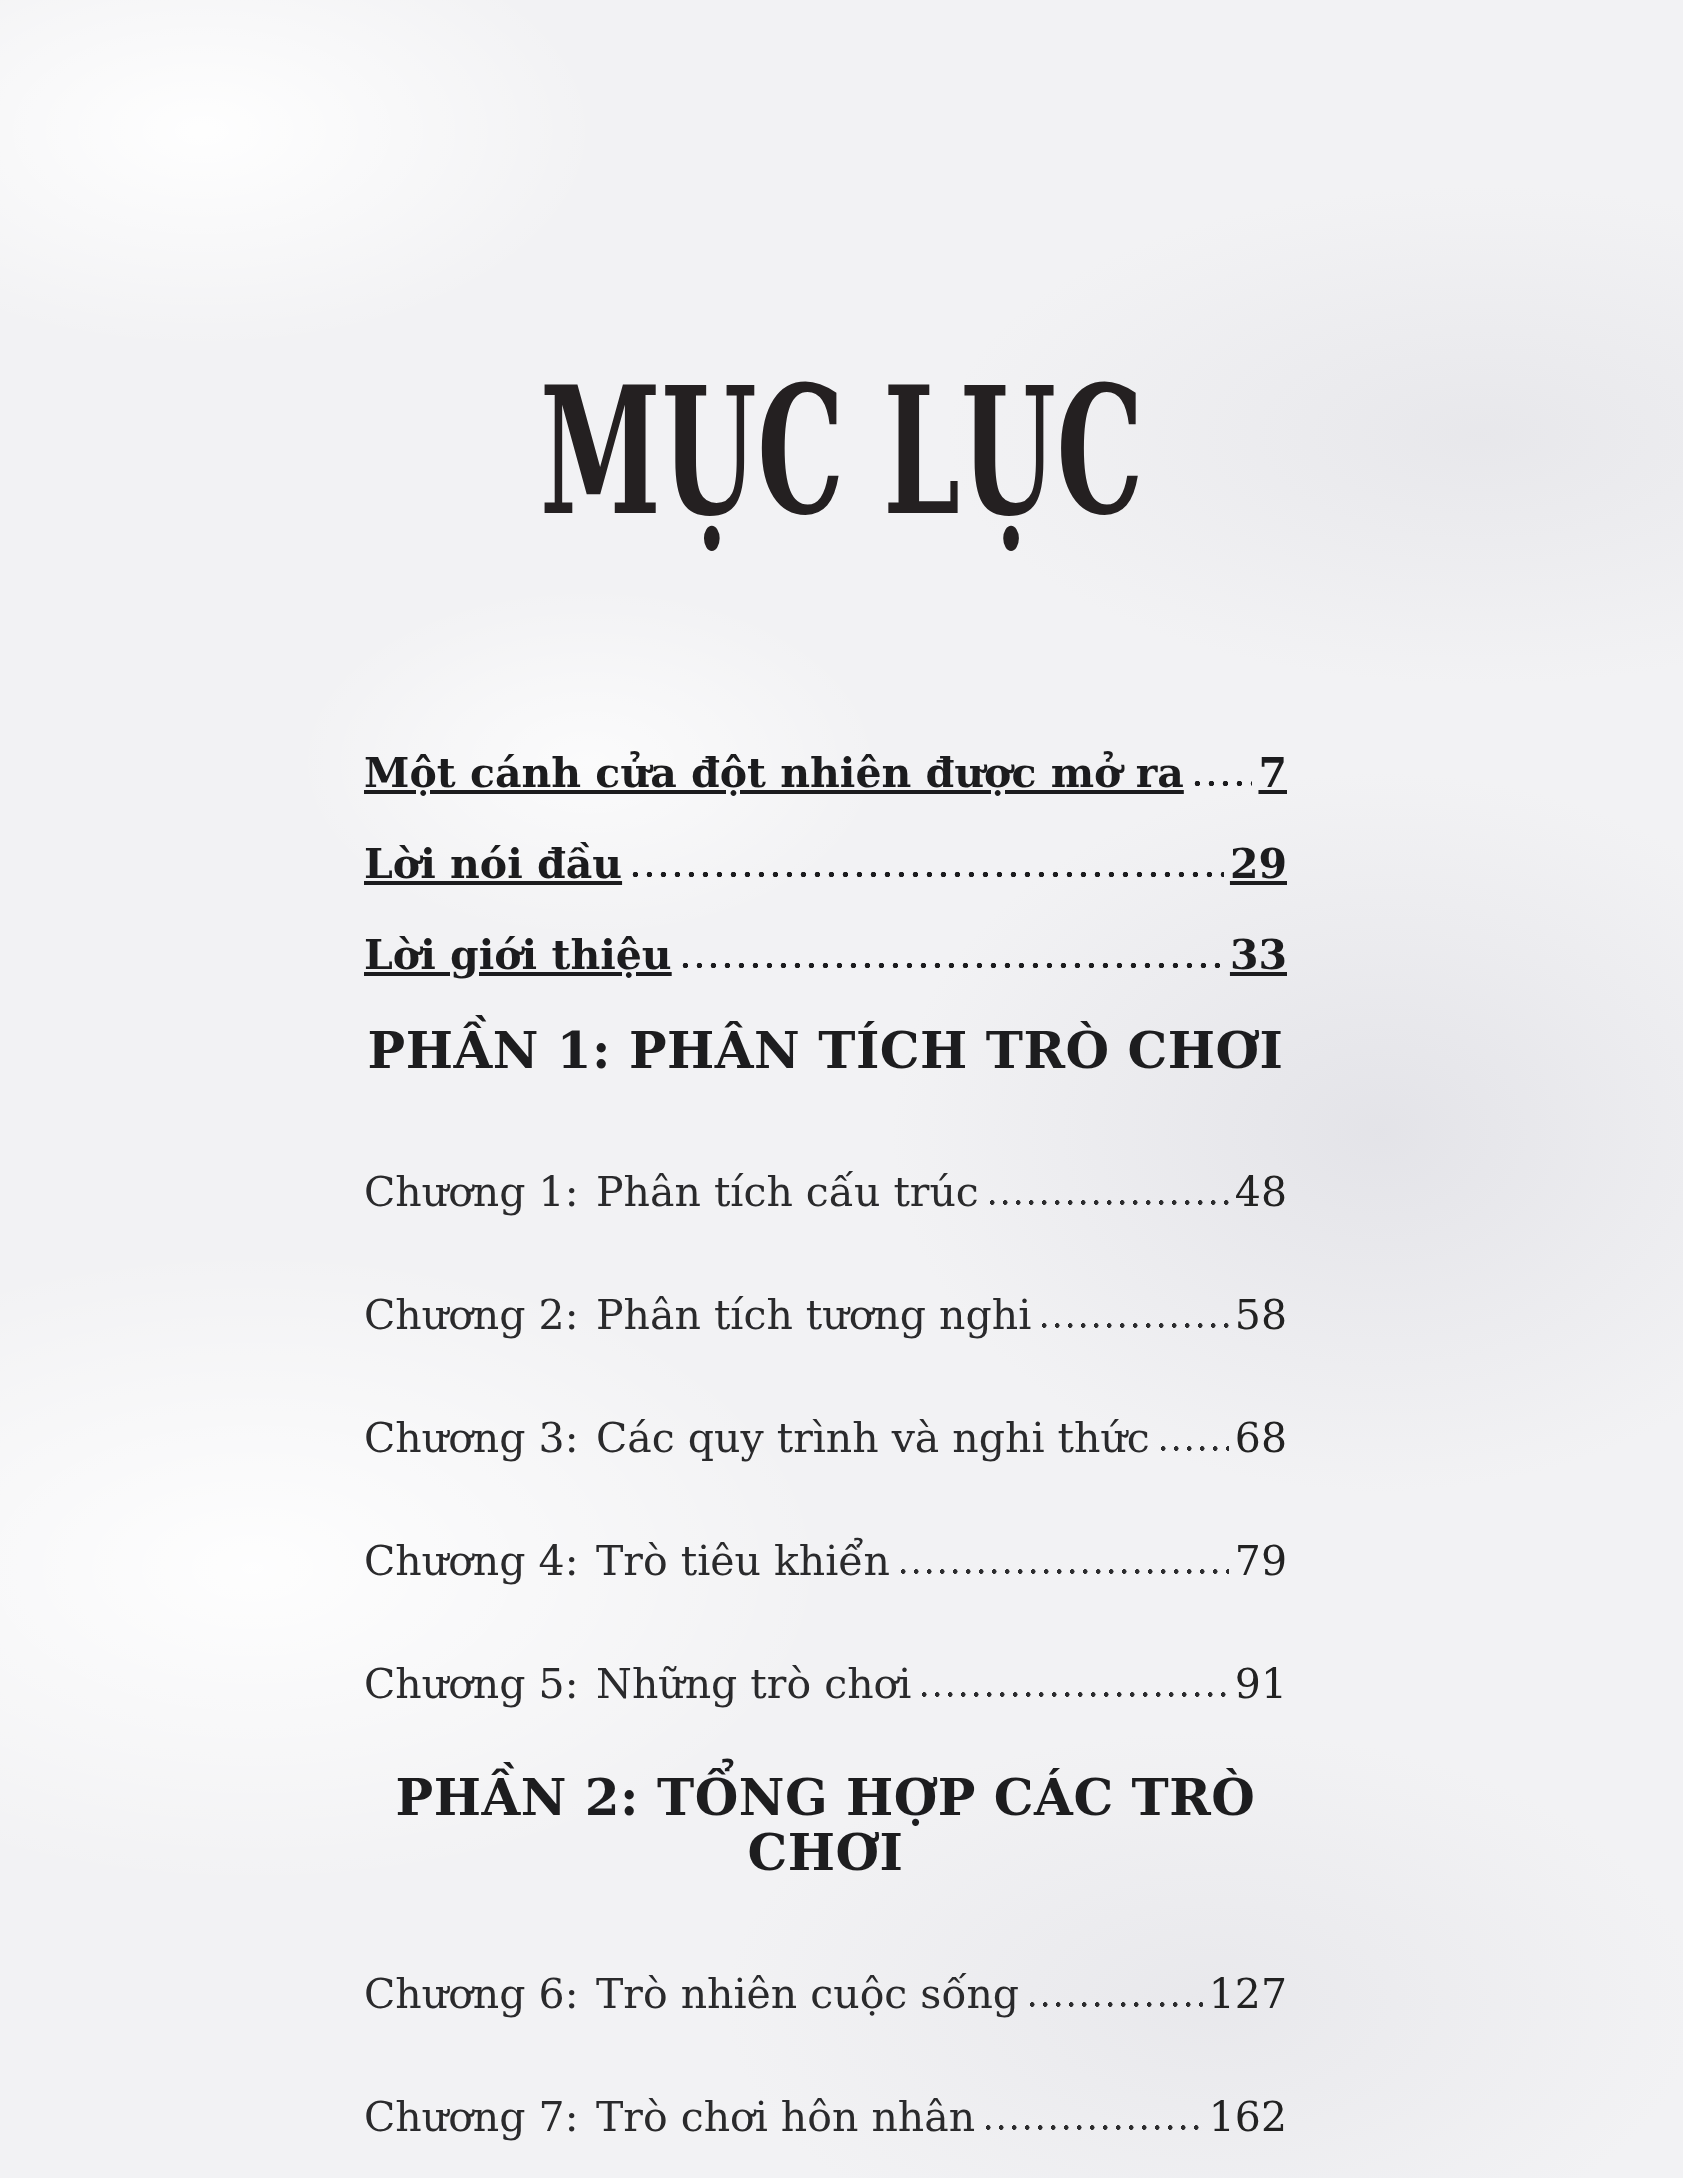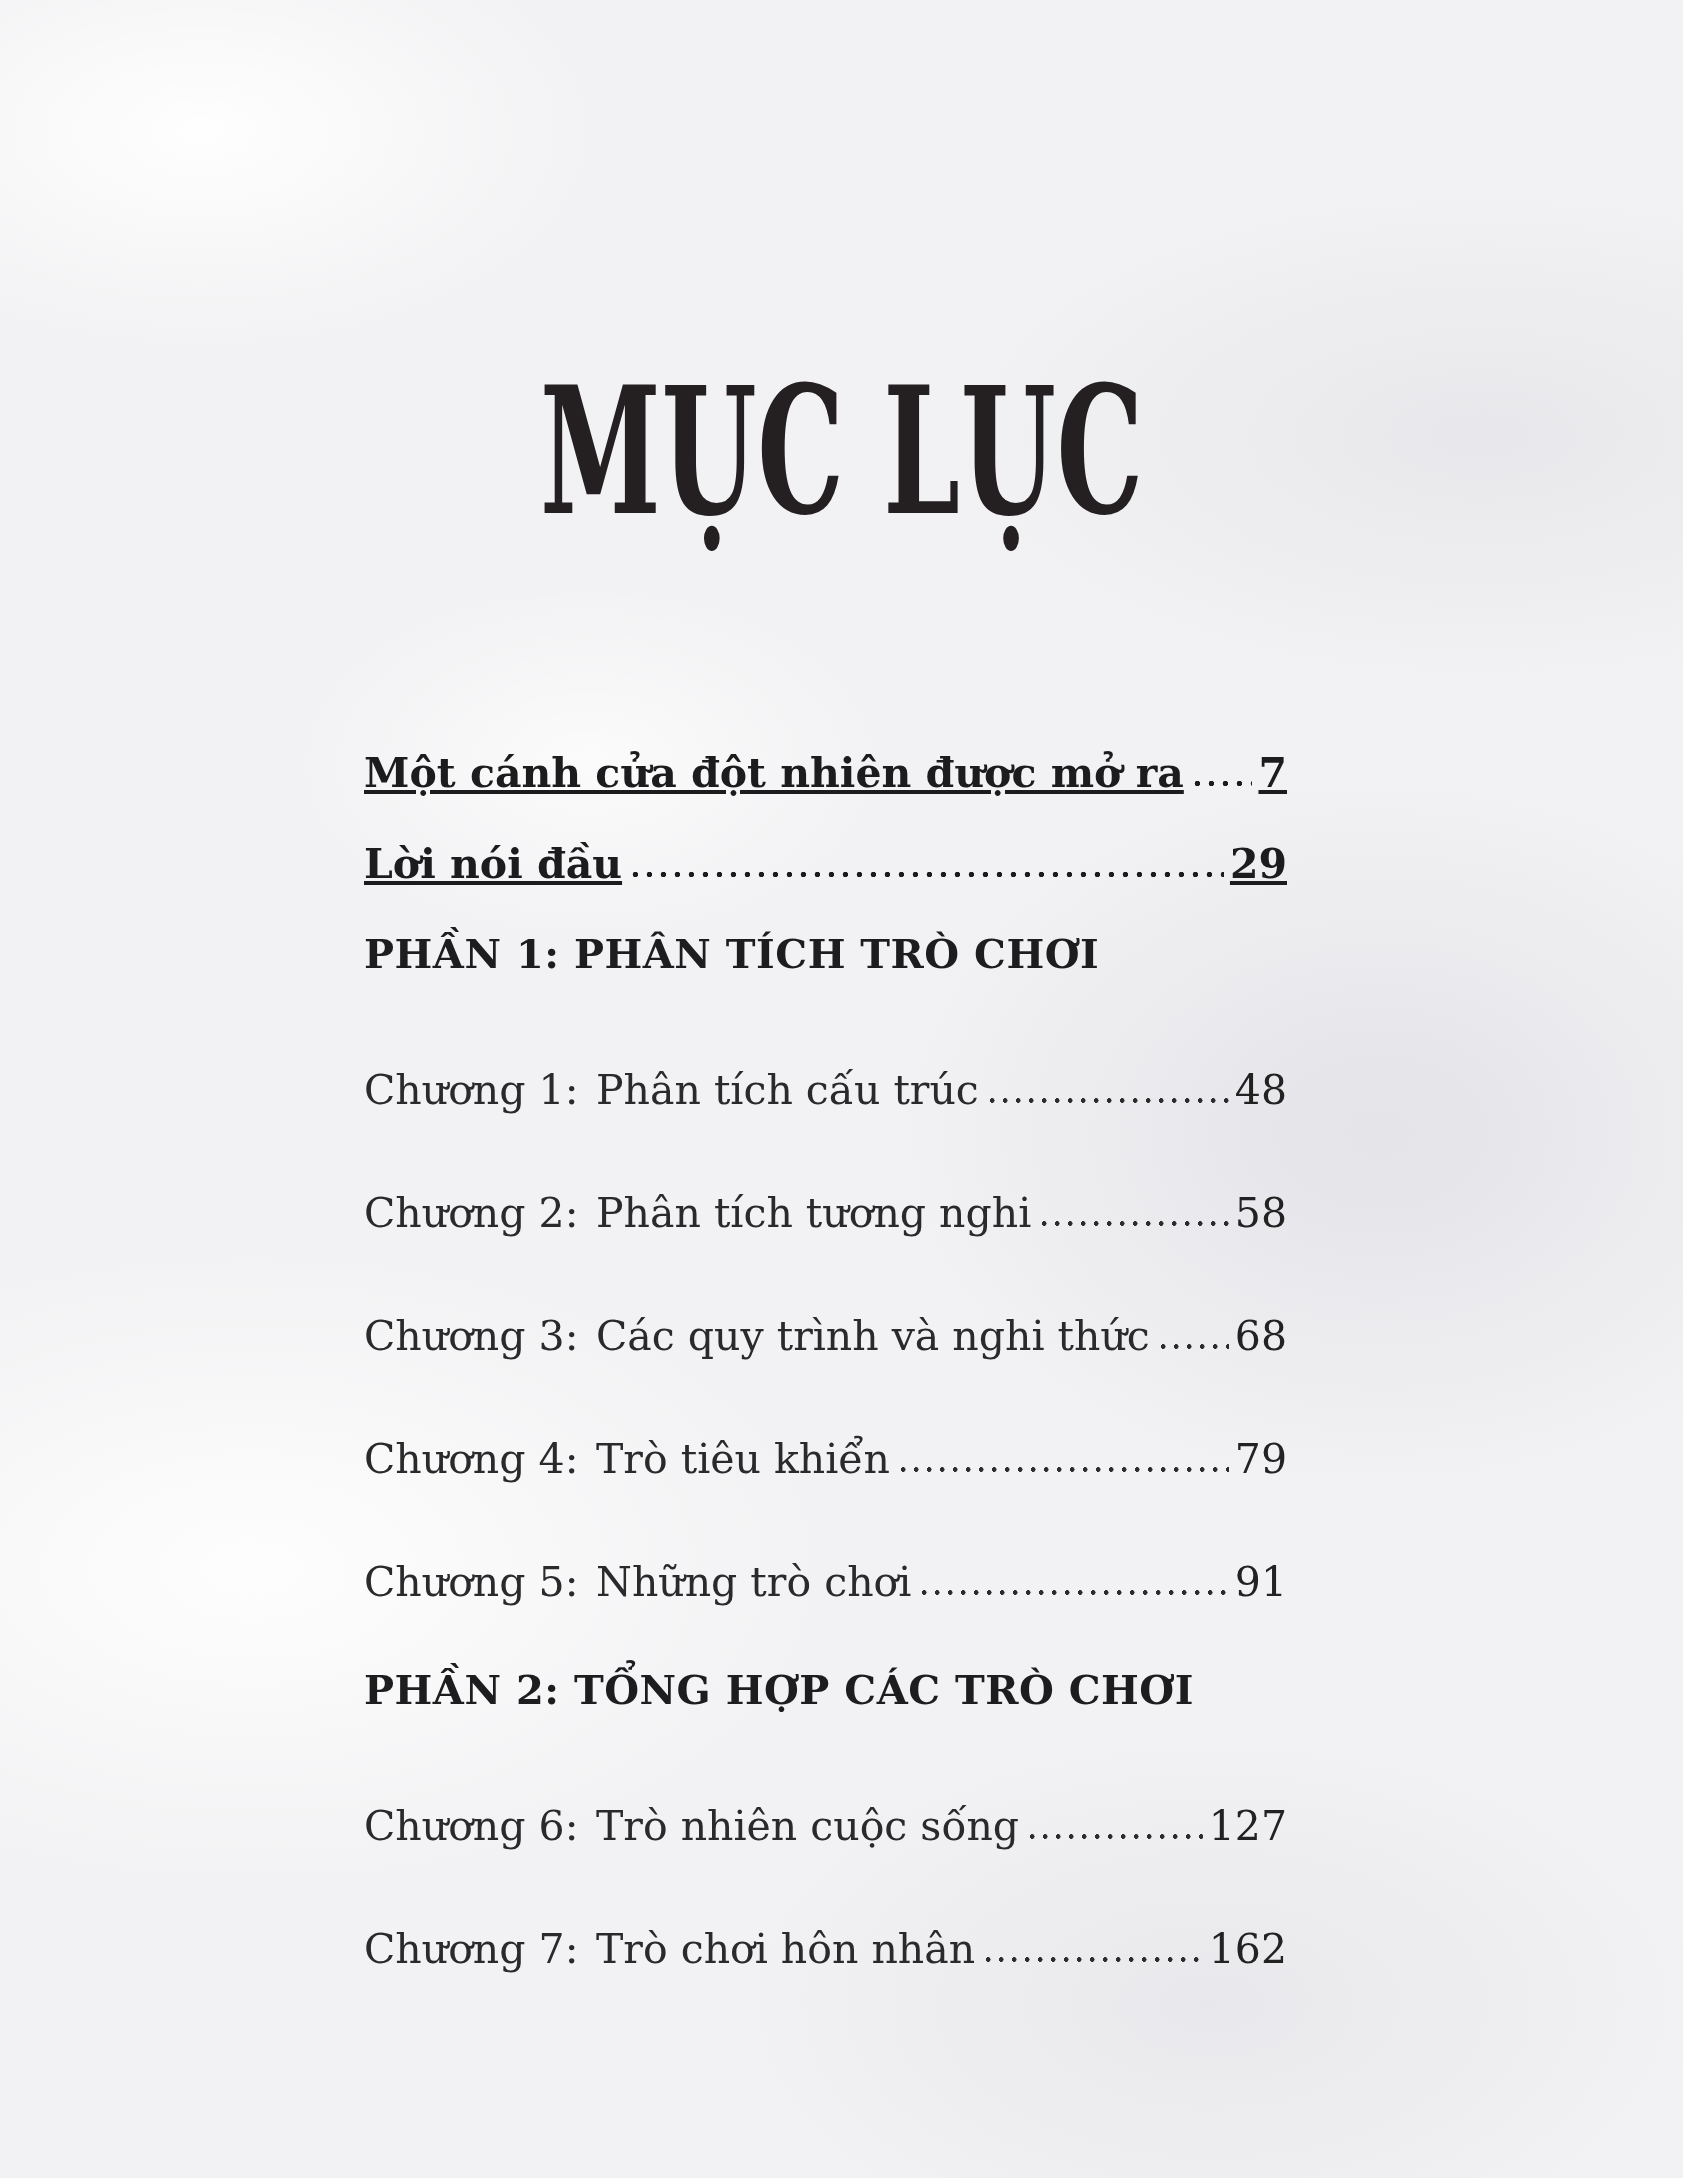--- a/index.html
+++ b/index.html
@@ -77,21 +77,22 @@
     background-image: radial-gradient(circle at 3.4px 3.5px, #1c1c1e 2.5px, rgba(0,0,0,0) 3px);
     background-size: 14px 7px;
   }
 
   .page-num {
     flex-shrink: 0;
   }
 
   .section-heading {
     margin: 34px 0 59px 0;
-    font-size: 40px;
+    text-align: center;
+    font-size: 50px;
     font-weight: bold;
     letter-spacing: 0.5px;
     color: #1d1d1f;
     line-height: 1.1;
   }
   .section-heading.second {
     margin-top: 61px;
   }
 
   .ch-label {
@@ -116,20 +117,25 @@
     <div class="front-matter">
       <div class="row fm-row">
         <span>Một cánh cửa đột nhiên được mở ra</span>
         <span class="leader bold"></span>
         <span class="page-num">7</span>
       </div>
       <div class="row fm-row">
         <span>Lời nói đầu</span>
         <span class="leader bold"></span>
         <span class="page-num">29</span>
+      </div>
+      <div class="row fm-row">
+        <span>Lời giới thiệu</span>
+        <span class="leader bold"></span>
+        <span class="page-num">33</span>
       </div>
     </div>
 
     <h2 class="section-heading">PHẦN 1: PHÂN TÍCH TRÒ CHƠI</h2>
 
     <div>
       <div class="row">
         <span class="ch-label">Chương 1:</span>
         <span class="ch-title">Phân tích cấu trúc</span>
         <span class="leader"></span>

